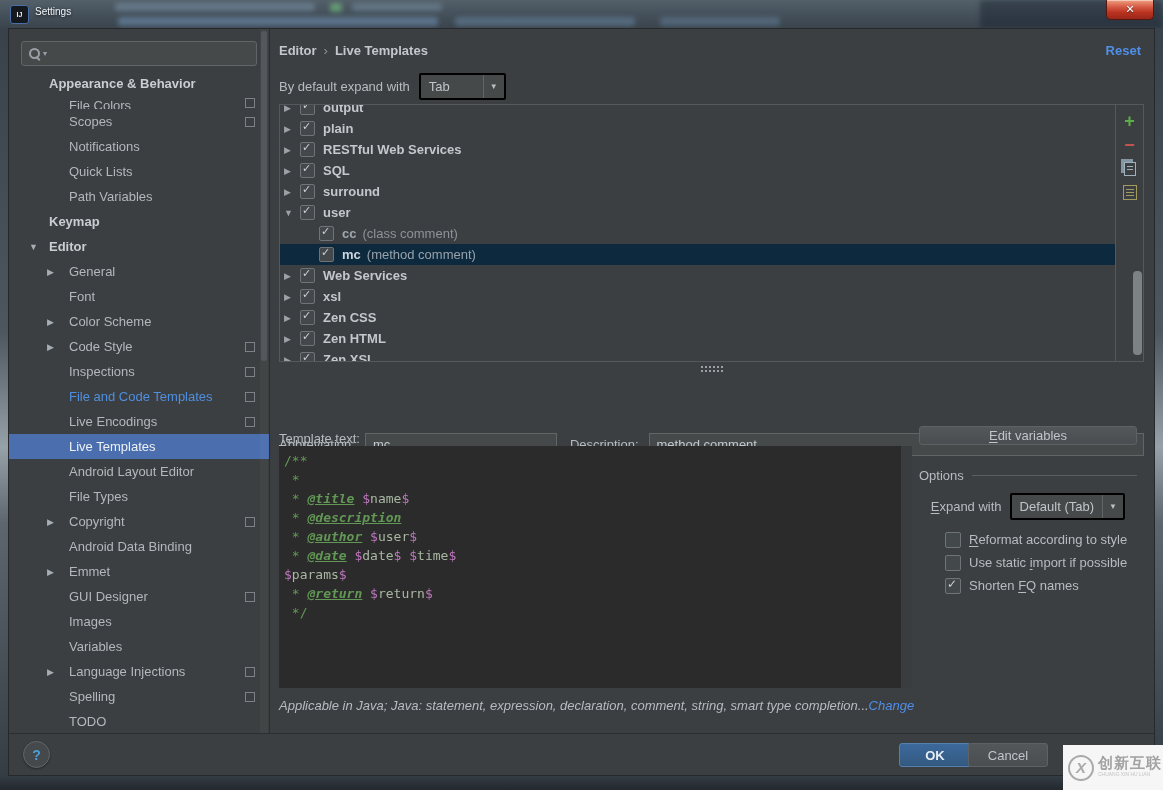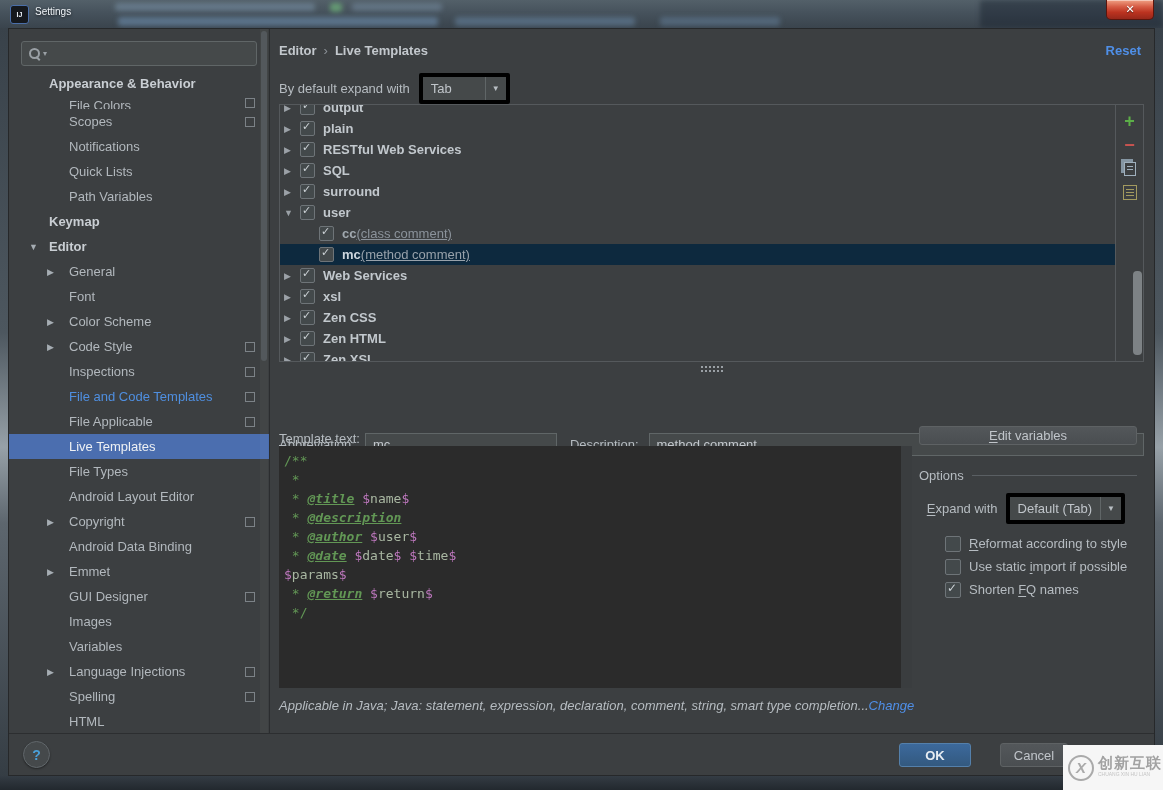--- a/index.html
+++ b/index.html
@@ -57,38 +57,38 @@
   .shared-ico{position:absolute;right:14px;width:8px;height:8px;border:1px solid #7c8287;background:#3c3f41;}
   .shared-ico::before{content:"";position:absolute;left:-4px;top:-4px;width:8px;height:8px;border:1px solid #7c8287;z-index:-1;}
   .side-scroll{position:absolute;right:1px;top:0;bottom:0;width:8px;background:rgba(255,255,255,.03);}
   .side-scroll .thumb{position:absolute;left:1px;right:1px;top:2px;height:330px;background:#53585c;border-radius:4px;}
   
   .content{position:absolute;left:261px;top:0;right:0;bottom:41px;}
   .crumbs{position:absolute;left:9px;top:14px;font-weight:bold;color:#c3c8cd;}
   .crumb-sep{color:#8a9096;font-weight:normal;margin:0 7px;}
   .reset-link{position:absolute;right:13px;top:14px;color:#4f8fe8;font-weight:bold;cursor:pointer;}
   .expand-row{position:absolute;left:9px;top:44px;display:flex;align-items:center;gap:9px;color:#b6bcc1;}
-  .combo{height:23px;background:#45494a;border:4px solid #000000;border-radius:2px;
+  .combo{height:23px;background:#45494a;border:2px solid #000000;border-radius:2px;
     display:inline-flex;align-items:center;cursor:pointer;}
   .combo .cval{padding:0 8px;color:#c0c5ca;}
   .combo .cbtn{width:20px;align-self:stretch;border-left:1px solid #606667;display:flex;align-items:center;justify-content:center;color:#b8bec3;font-size:8px;}
   .combo.w84 .cval{width:46px;}
   
   .list-wrap{position:absolute;left:9px;right:10px;top:75px;height:258px;border:1px solid #55595c;box-sizing:border-box;}
   .tlist{position:absolute;left:0;top:0;bottom:0;right:28px;overflow:hidden;}
   .tlist-inner{margin-top:-8px;}
   .trow{display:flex;align-items:center;height:21px;padding-left:4px;cursor:pointer;white-space:nowrap;}
   .trow .arrow{width:16px;font-size:9px;color:#9ba1a7;flex:none;}
   .trow.child{padding-left:39px;}
   .cbx{width:13px;height:13px;flex:none;background:#43494b;border:1px solid #6e7478;border-radius:2px;
     margin-right:8px;position:relative;}
   .cbx.checked::after{content:"✓";position:absolute;left:1px;top:-2px;color:#ccd2d6;font-size:11px;font-weight:bold;}
   .trow .tlabel{font-weight:bold;color:#c2c8cd;}
   .trow.child .tlabel{color:#a0a8af;}
-  .trow .tdesc{color:#8b939b;margin-left:0;text-decoration:underline;}
+  .trow .tdesc{color:#8b939b;margin-left:6px;}
   .trow.selected{background:#0d293e;}
   .trow.selected .tlabel{color:#cdd6de;}
   .trow.selected .tdesc{color:#98a2ab;}
   .list-scroll{position:absolute;right:1px;top:166px;width:9px;height:84px;background:#7d8285;border-radius:4px;}
   .ttoolbar{position:absolute;right:0;top:0;bottom:0;width:28px;border-left:1px solid #55595c;
     display:flex;flex-direction:column;align-items:center;padding-top:5px;gap:3px;box-sizing:border-box;}
   .tbtn{width:22px;height:21px;display:flex;align-items:center;justify-content:center;cursor:pointer;}
   .ico-add{color:#5caf48;font-size:18px;font-weight:bold;line-height:1;}
   .ico-remove{color:#c75450;font-size:18px;font-weight:bold;line-height:1;}
   .ico-copy{width:10px;height:12px;border:1px solid #9fb0bd;position:relative;background:#3c3f41;
@@ -136,21 +136,21 @@
   .applicable{position:absolute;left:9px;top:669px;color:#b6bcc1;white-space:nowrap;font-style:italic;}
   .change-link{color:#4f8fe8;cursor:pointer;}
   
   .footer{position:absolute;left:0;right:0;bottom:0;height:41px;border-top:1px solid #2c2e30;}
   .help-btn{position:absolute;left:14px;top:7px;width:25px;height:25px;border-radius:50%;
     background:#45494b;border:1px solid #62686c;box-shadow:0 1px 2px rgba(0,0,0,.4);
     color:#4a9fd8;font-weight:bold;font-size:14px;display:flex;align-items:center;justify-content:center;cursor:pointer;}
   .ok-btn{position:absolute;right:183px;top:9px;width:72px;height:24px;
     background:linear-gradient(180deg,#3c699c,#33597f);border:1px solid #5480ab;border-radius:3px;
     color:#e6ecf2;font-weight:bold;font-size:13px;font-family:inherit;cursor:pointer;}
-  .cancel-btn{position:absolute;right:86px;top:9px;width:68px;height:24px;text-align:center;}
+  .cancel-btn{position:absolute;right:106px;top:9px;width:80px;height:24px;text-align:center;}
   
   .watermark{position:absolute;right:0;bottom:0;width:100px;height:45px;background:#f6f6f6;
     display:flex;align-items:center;padding-left:5px;box-sizing:border-box;gap:4px;z-index:5;}
   .wm-logo{width:22px;height:22px;border:2.5px solid #aaaaaa;border-radius:50%;flex:none;
     display:flex;align-items:center;justify-content:center;color:#aaaaaa;font-weight:bold;font-size:15px;
     font-style:italic;}
   .wm-text{display:flex;flex-direction:column;line-height:1;}
   .wm-brand{color:#a2a2a2;font-weight:bold;font-size:15px;letter-spacing:1px;white-space:nowrap;}
   .wm-sub{color:#c4c4c4;font-size:8px;transform:scale(.62);transform-origin:left top;white-space:nowrap;margin-top:2px;}
 </style>
@@ -266,39 +266,39 @@
           </div>
 
           <div class="srow modified">
             <span class="arrow"></span>
             <span class="slabel">File and Code Templates</span>
             <span class="shared-ico"></span>
           </div>
 
           <div class="srow">
             <span class="arrow"></span>
-            <span class="slabel">File Applicable</span>
+            <span class="slabel">Live Encodings</span>
             <span class="shared-ico"></span>
           </div>
 
           <div class="srow selected">
             <span class="arrow"></span>
             <span class="slabel">Live Templates</span>
 
           </div>
 
           <div class="srow">
             <span class="arrow"></span>
+            <span class="slabel">Android Layout Editor</span>
+
+          </div>
+
+          <div class="srow">
+            <span class="arrow"></span>
             <span class="slabel">File Types</span>
-
-          </div>
-
-          <div class="srow">
-            <span class="arrow"></span>
-            <span class="slabel">Android Layout Editor</span>
 
           </div>
 
           <div class="srow">
             <span class="arrow">▶</span>
             <span class="slabel">Copyright</span>
             <span class="shared-ico"></span>
           </div>
 
           <div class="srow">
@@ -338,21 +338,21 @@
           </div>
 
           <div class="srow">
             <span class="arrow"></span>
             <span class="slabel">Spelling</span>
             <span class="shared-ico"></span>
           </div>
 
           <div class="srow">
             <span class="arrow"></span>
-            <span class="slabel">HTML</span>
+            <span class="slabel">TODO</span>
 
           </div>
         </div>
       <div class="side-scroll">
           <div class="thumb"></div>
         </div>
     </aside>
 
     <main class="content">
 

